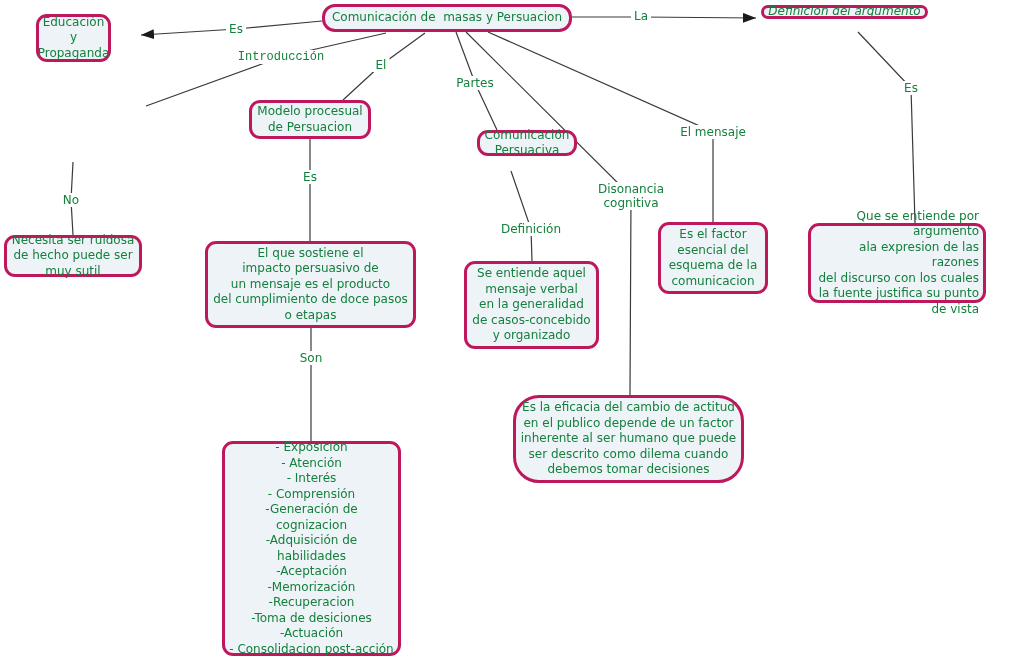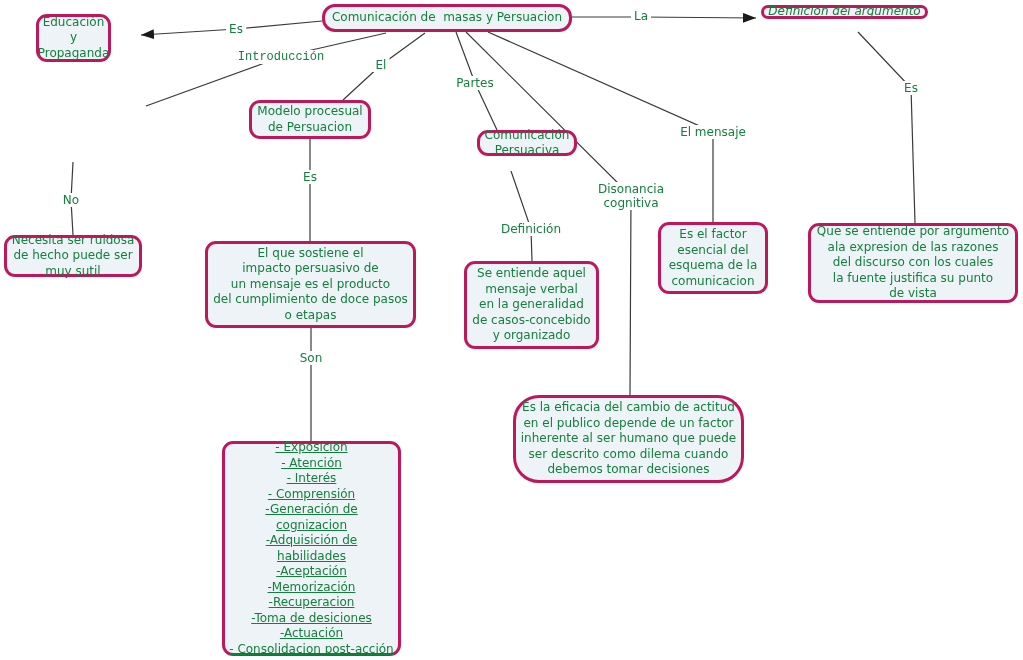--- a/index.html
+++ b/index.html
@@ -90,21 +90,21 @@
 
   <div class="node" style="left:249px; top:100px; width:122px; height:39px;">Modelo procesual
 de Persuacion</div>
 
   <div class="node" style="left:205px; top:241px; width:211px; height:87px;">El que sostiene el
 impacto persuasivo de
 un mensaje es el producto
 del cumplimiento de doce pasos
 o etapas</div>
 
-  <div class="node" style="left:222px; top:441px; width:179px; height:215px;text-decoration:underline;">- Exposición
+  <div class="node" style="left:222px; top:441px; width:179px; height:215px;">- Exposición
 - Atención
 - Interés
 - Comprensión
 -Generación de
 cognizacion
 -Adquisición de
 habilidades
 -Aceptación
 -Memorización
 -Recuperacion
@@ -127,21 +127,21 @@
 comunicacion</div>
 
   <div class="node" style="left:513px; top:395px; width:231px; height:88px;border-radius:26px;">Es la eficacia del cambio de actitud
 en el publico depende de un factor
 inherente al ser humano que puede
 ser descrito como dilema cuando
 debemos tomar decisiones</div>
 
   <div class="node" style="left:761px; top:5px; width:167px; height:14px;font-style:italic;">Definicion del argumento</div>
 
-  <div class="node" style="left:808px; top:223px; width:210px; height:80px;">Que se entiende por argumento
+  <div class="node" style="left:808px; top:223px; width:178px; height:80px;text-align:right;">Que se entiende por argumento
 ala expresion de las razones
 del discurso con los cuales
 la fuente justifica su punto
 de vista</div>
 
   <span class="link-label" style="left:236px; top:29px;">Es</span>
 
   <span class="link-label" style="left:281px; top:57px;font-family:Liberation Mono, monospace;">Introducción</span>
 
   <span class="link-label" style="left:381px; top:65px;">El</span>

